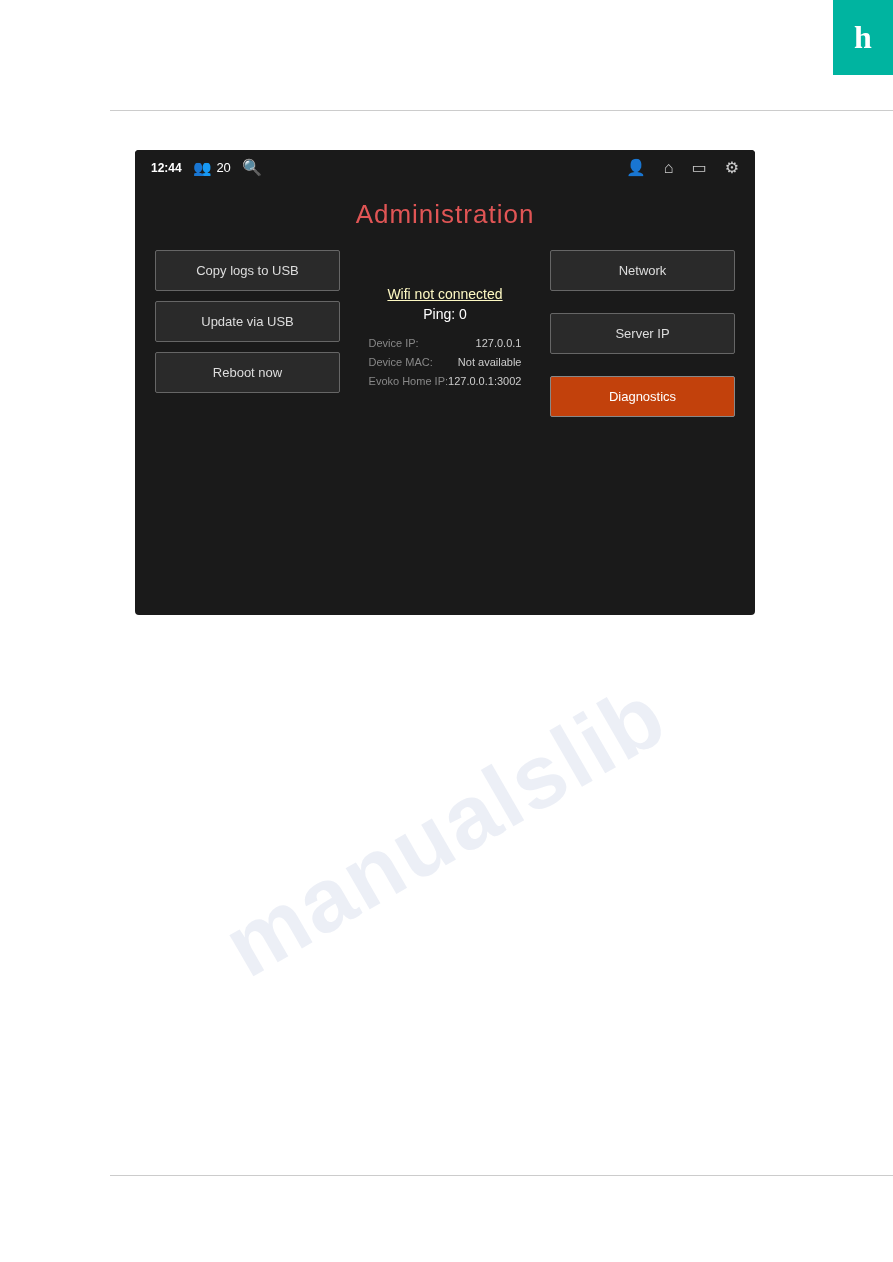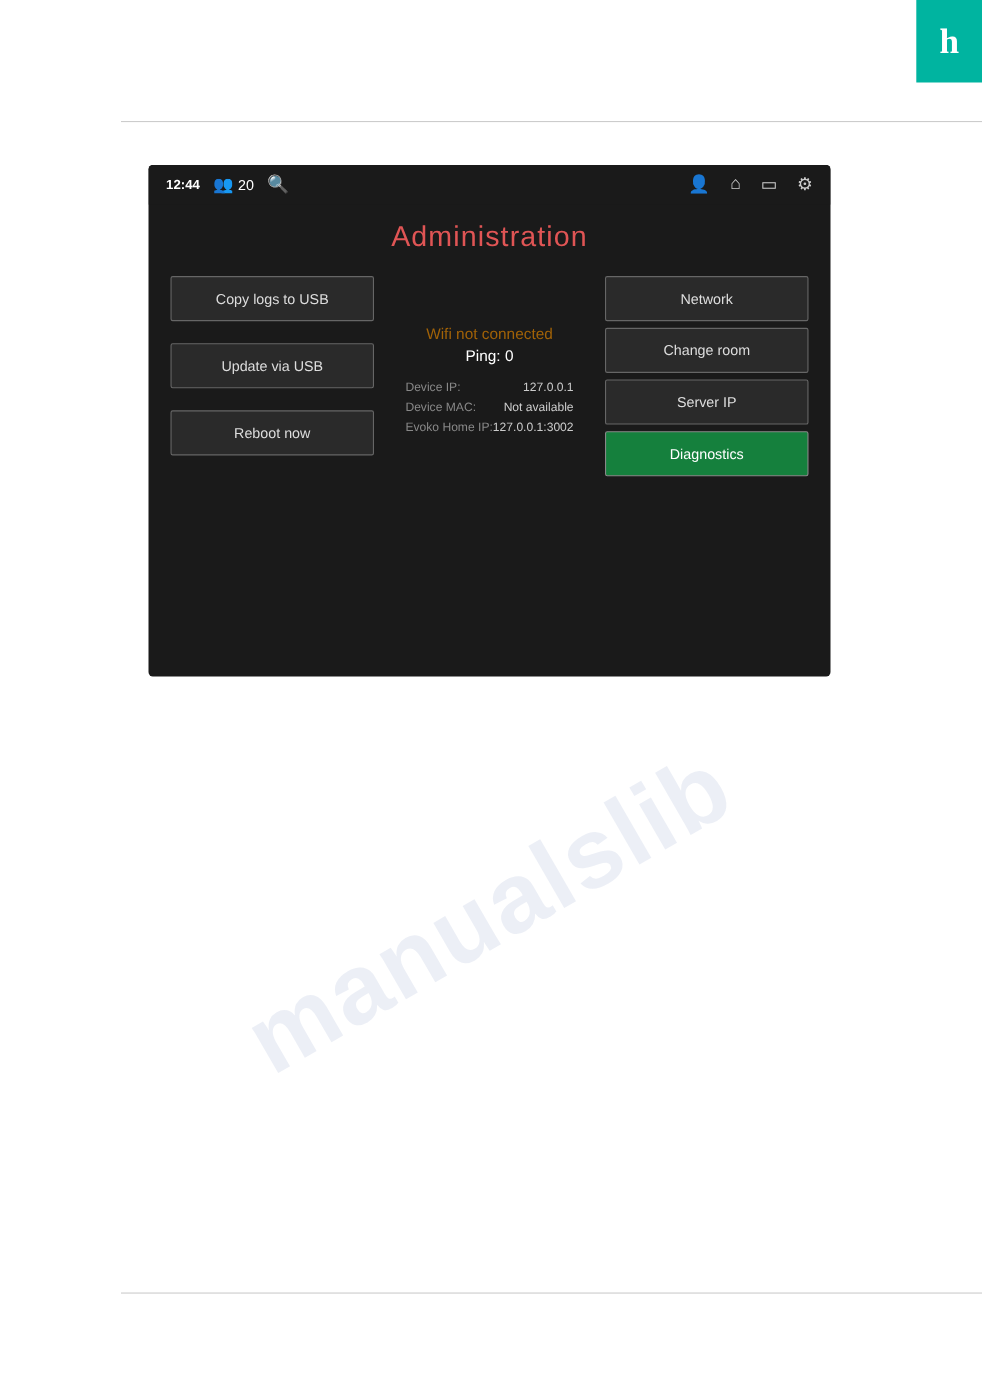--- a/index.html
+++ b/index.html
@@ -128,39 +128,40 @@
     .main-content {
       display: flex;
       padding: 0 20px;
       gap: 20px;
     }
 
     
     .left-col {
       display: flex;
       flex-direction: column;
-      gap: 20px;
+      gap: 10px;
       width: 185px;
     }
 
     
     .center-col {
       flex: 1;
       display: flex;
       flex-direction: column;
       align-items: center;
       justify-content: center;
       padding-top: 10px;
     }
 
     .wifi-status {
-      color: #a16207;
+      color: #fef9c3;
       text-align: center;
       font-size: 14px;
       margin-bottom: 4px;
+      text-decoration: underline;
     }
 
     .ping-status {
       color: #fff;
       text-align: center;
       font-size: 14px;
       margin-bottom: 12px;
     }
 
     .device-info {
@@ -180,40 +181,40 @@
     }
 
     .device-info-value {
       color: #ccc;
     }
 
     
     .right-col {
       display: flex;
       flex-direction: column;
-      gap: 6px;
+      gap: 22px;
       width: 185px;
     }
 
     
     .btn {
       border: 1px solid #666;
       background: #2a2a2a;
       color: #ddd;
       padding: 12px 16px;
       font-size: 13px;
       text-align: center;
       cursor: pointer;
       border-radius: 2px;
       white-space: nowrap;
     }
 
     .btn-active {
       border: 1px solid #888;
-      background: #15803d;
+      background: #c2410c;
       color: #fff;
     }
 
     
     .watermark {
       position: absolute;
       top: 580px;
       left: 135px;
       width: 620px;
       height: 500px;
@@ -286,21 +287,20 @@
         </div>
         <div class="device-info-row">
           <span class="device-info-label">Evoko Home IP:</span>
           <span class="device-info-value">127.0.0.1:3002</span>
         </div>
       </div>
     </div>
 
     <div class="right-col">
       <button class="btn">Network</button>
-      <button class="btn">Change room</button>
       <button class="btn">Server IP</button>
       <button class="btn btn-active">Diagnostics</button>
     </div>
 
   </div>
 </div>
 
 <div class="watermark">
   <span class="watermark-text">manualslib</span>
 </div>

